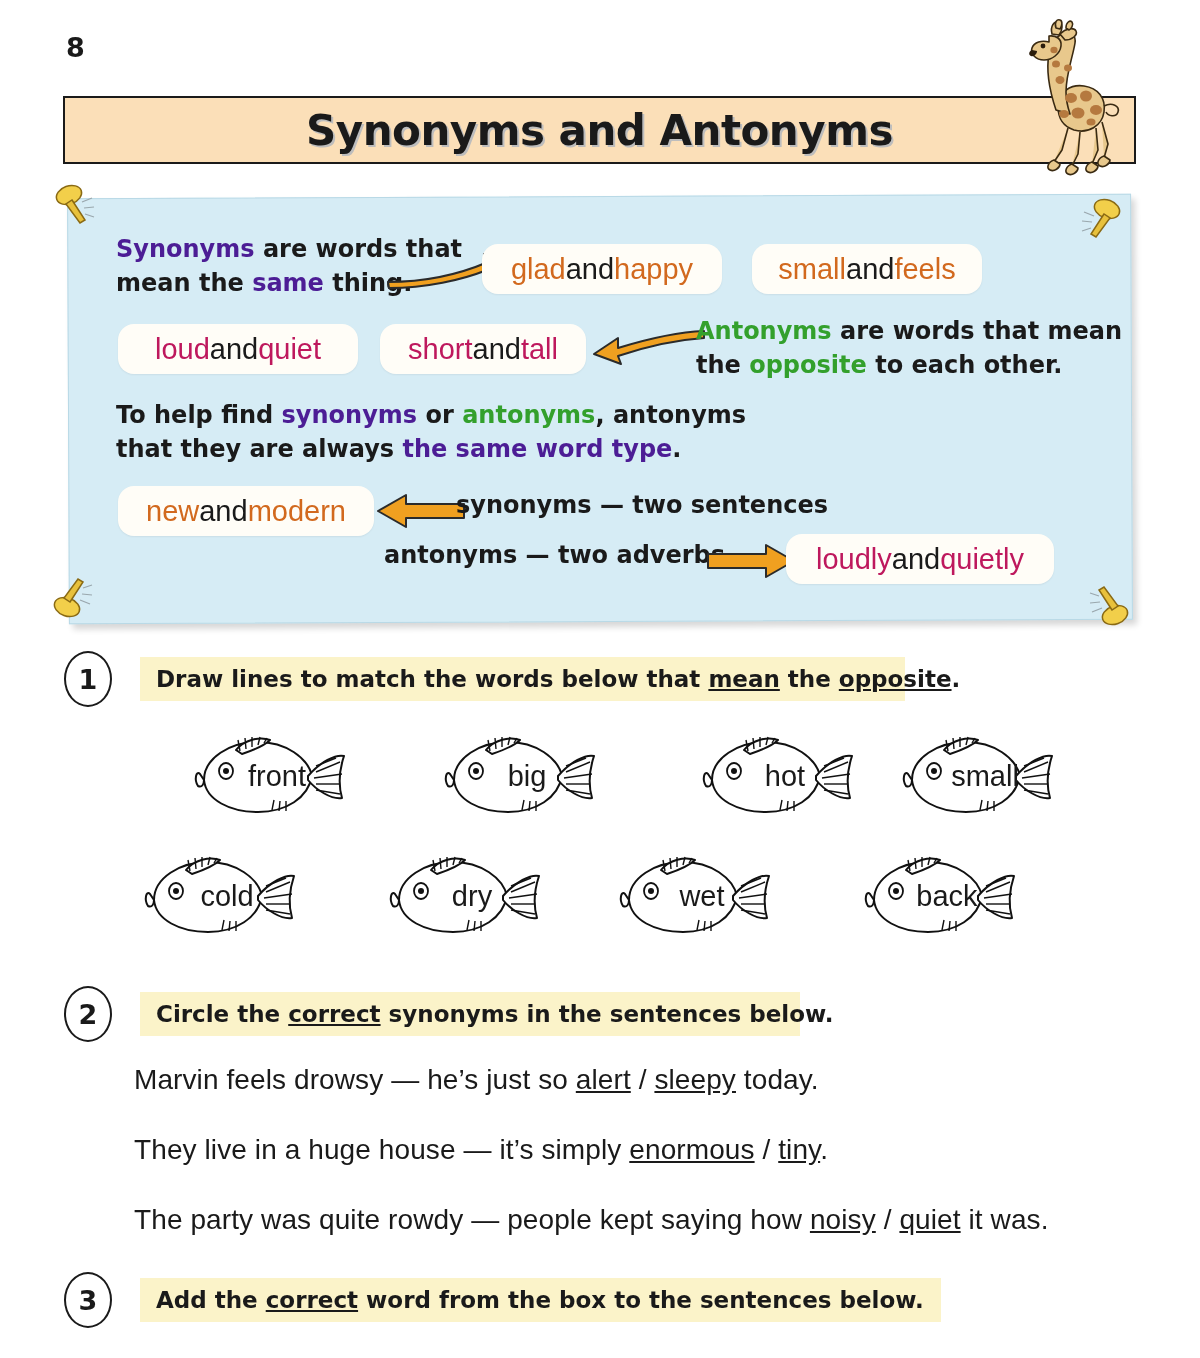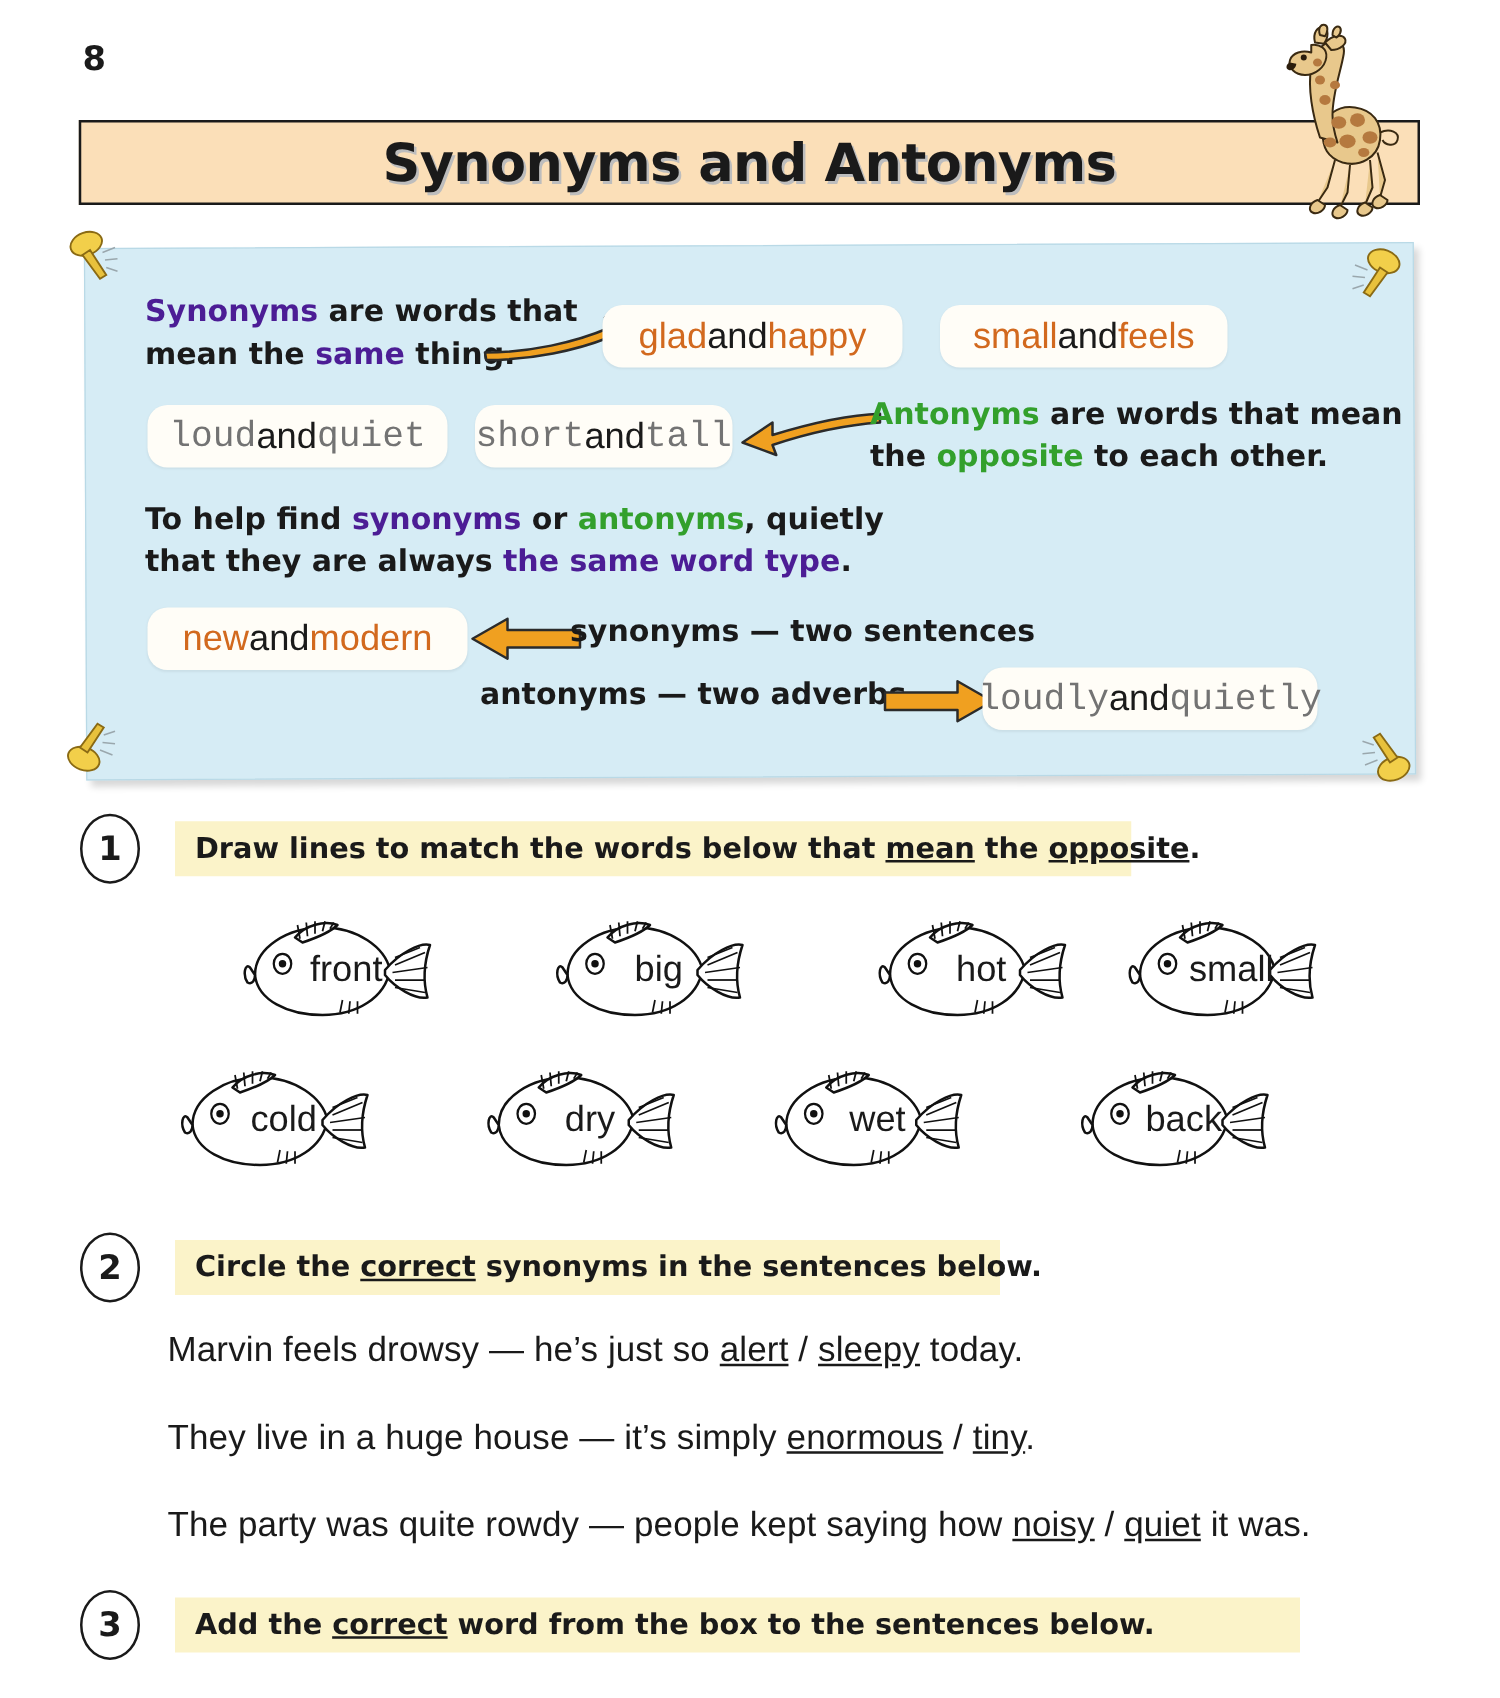--- a/index.html
+++ b/index.html
@@ -64,21 +64,21 @@
   .card{
     position:absolute;
     background:#fffdf7;border-radius:16px;
     display:flex;align-items:center;justify-content:center;
     box-shadow:0 1px 2px rgba(0,0,0,0.06);
     font-family:"Liberation Sans", sans-serif;
     font-size:29px;color:#1a1a1a;white-space:nowrap;
     padding:0 20px;box-sizing:border-box;
   }
   .card .w-or{color:#d2691e;}
-  .card .w-gr{color:#737373;font-family:Liberation Mono, monospace;}
+  .card .w-gr{color:#be185d;}
   .card .w-bk{color:#1a1a1a;}
 
   .arrow{position:absolute;}
 
   
   .q-num{
     position:absolute;width:48px;height:56px;
     border:2.5px solid #1a1a1a;border-radius:50%;
     display:flex;align-items:center;justify-content:center;
     font-family:"DejaVu Sans", sans-serif;
@@ -223,21 +223,21 @@
       </div>
 
       <div class="ln" style="left:634px;top:124px;">
         <span class="gr">Antonyms</span><span> are words that mean</span>
       </div>
       <div class="ln" style="left:634px;top:158px;">
         <span>the </span><span class="gr">opposite</span><span> to each other.</span>
       </div>
 
       <div class="ln" style="left:54px;top:208px;">
-        <span>To help find </span><span class="or">synonyms</span><span> or </span><span class="gr">antonyms</span><span>, quietly</span>
+        <span>To help find </span><span class="or">synonyms</span><span> or </span><span class="gr">antonyms</span><span>, antonyms</span>
       </div>
       <div class="ln" style="left:54px;top:242px;">
         <span>that they are always </span><span class="or">the same word type</span><span>.</span>
       </div>
 
       <div class="card" style="left:56px;top:296px;width:256px;height:50px;">
         <span class="w-or">new</span>
           <span class="w-bk"> and </span>
           <span class="w-or">modern</span>
       </div>
@@ -585,17 +585,17 @@
   <div class="q-num" style="left:64px;top:986px;">2</div>
   <div class="q-banner" style="left:140px;top:992px;width:660px;">
     <span><span>Circle the </span><span class="u">correct</span><span> synonyms in the sentences below.</span></span>
   </div>
 
   <div class="sentence" style="left:134px;top:1064px;"><span>Marvin feels drowsy — he’s just so </span><span class="u">alert</span><span> / </span><span class="u">sleepy</span><span> today.</span></div>
   <div class="sentence" style="left:134px;top:1134px;"><span>They live in a huge house — it’s simply </span><span class="u">enormous</span><span> / </span><span class="u">tiny</span><span>.</span></div>
   <div class="sentence" style="left:134px;top:1204px;"><span>The party was quite rowdy — people kept saying how </span><span class="u">noisy</span><span> / </span><span class="u">quiet</span><span> it was.</span></div>
 
   <div class="q-num" style="left:64px;top:1272px;">3</div>
-  <div class="q-banner" style="left:140px;top:1278px;width:900px;">
+  <div class="q-banner" style="left:140px;top:1278px;width:801px;">
     <span><span>Add the </span><span class="u">correct</span><span> word from the box to the sentences below.</span></span>
   </div>
 
 </div>
 
 </body></html>

